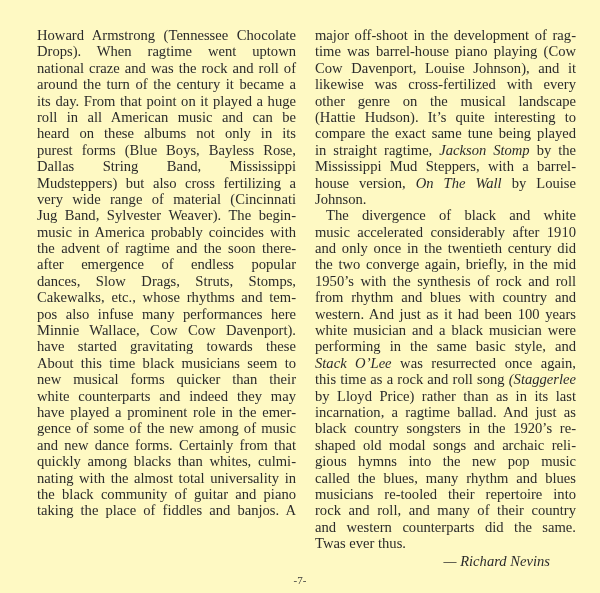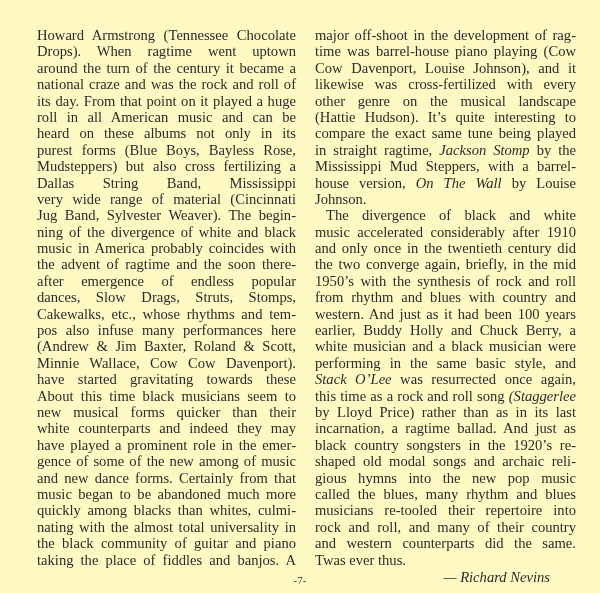--- a/index.html
+++ b/index.html
@@ -65,47 +65,44 @@
   }
 </style>
 </head>
 <body>
 
 <div class="page">
 
   <div class="column col-left" id="left-col">
       <span class="line">Howard Armstrong (Tennessee Chocolate</span>
       <span class="line">Drops). When ragtime went uptown</span>
+      <span class="line">national craze and was the rock and roll of</span>
       <span class="line">around the turn of the century it became a</span>
-      <span class="line">national craze and was the rock and roll of</span>
       <span class="line">its day. From that point on it played a huge</span>
       <span class="line">roll in all American music and can be</span>
       <span class="line">heard on these albums not only in its</span>
       <span class="line">purest forms (Blue Boys, Bayless Rose,</span>
+      <span class="line">Dallas String Band, Mississippi</span>
       <span class="line">Mudsteppers) but also cross fertilizing a</span>
-      <span class="line">Dallas String Band, Mississippi</span>
       <span class="line">very wide range of material (Cincinnati</span>
       <span class="line">Jug Band, Sylvester Weaver). The begin-</span>
-      <span class="line">ning of the divergence of white and black</span>
       <span class="line">music in America probably coincides with</span>
       <span class="line">the advent of ragtime and the soon there-</span>
       <span class="line">after emergence of endless popular</span>
       <span class="line">dances, Slow Drags, Struts, Stomps,</span>
       <span class="line">Cakewalks, etc., whose rhythms and tem-</span>
       <span class="line">pos also infuse many performances here</span>
-      <span class="line">(Andrew &amp; Jim Baxter, Roland &amp; Scott,</span>
       <span class="line">Minnie Wallace, Cow Cow Davenport).</span>
       <span class="line">have started gravitating towards these</span>
       <span class="line">About this time black musicians seem to</span>
       <span class="line">new musical forms quicker than their</span>
       <span class="line">white counterparts and indeed they may</span>
       <span class="line">have played a prominent role in the emer-</span>
       <span class="line">gence of some of the new among of music</span>
       <span class="line">and new dance forms. Certainly from that</span>
-      <span class="line">music began to be abandoned much more</span>
       <span class="line">quickly among blacks than whites, culmi-</span>
       <span class="line">nating with the almost total universality in</span>
       <span class="line">the black community of guitar and piano</span>
       <span class="line">taking the place of fiddles and banjos. A</span>
     </div>
 
   <div class="column col-right">
     <div>
       <span class="line">major off-shoot in the development of rag-</span>
       <span class="line">time was barrel-house piano playing (Cow</span>
@@ -120,21 +117,20 @@
       <span class="line last">Johnson.</span>
     </div>
     <div>
       <span class="line indent">The divergence of black and white</span>
       <span class="line">music accelerated considerably after 1910</span>
       <span class="line">and only once in the twentieth century did</span>
       <span class="line">the two converge again, briefly, in the mid</span>
       <span class="line">1950’s with the synthesis of rock and roll</span>
       <span class="line">from rhythm and blues with country and</span>
       <span class="line">western. And just as it had been 100 years</span>
-      <span class="line">earlier, Buddy Holly and Chuck Berry, a</span>
       <span class="line">white musician and a black musician were</span>
       <span class="line">performing in the same basic style, and</span>
       <span class="line"><i>Stack O’Lee</i><span> was resurrected once again,</span></span>
       <span class="line"><span>this time as a rock and roll song </span><i>(Staggerlee</i></span>
       <span class="line">by Lloyd Price) rather than as in its last</span>
       <span class="line">incarnation, a ragtime ballad. And just as</span>
       <span class="line">black country songsters in the 1920’s re-</span>
       <span class="line">shaped old modal songs and archaic reli-</span>
       <span class="line">gious hymns into the new pop music</span>
       <span class="line">called the blues, many rhythm and blues</span>

